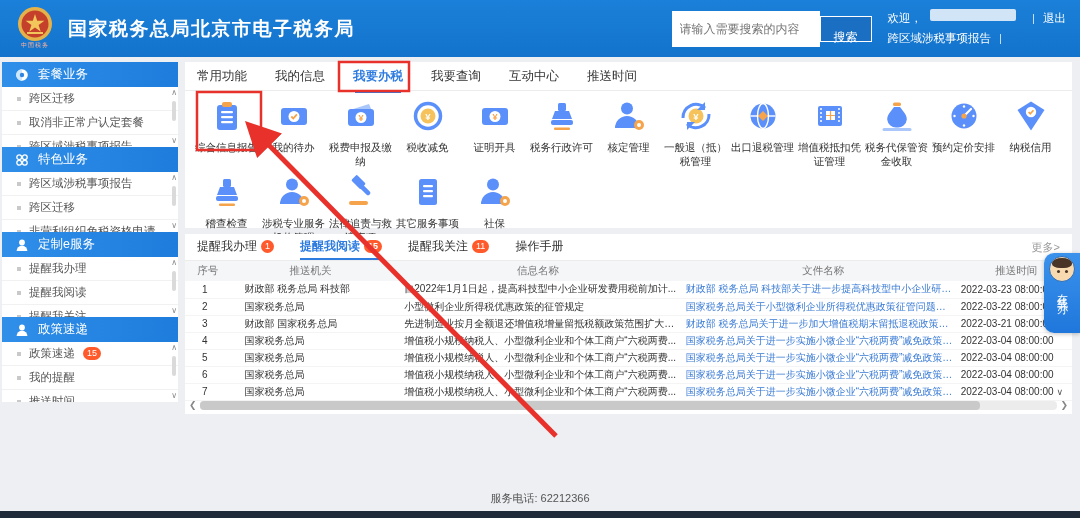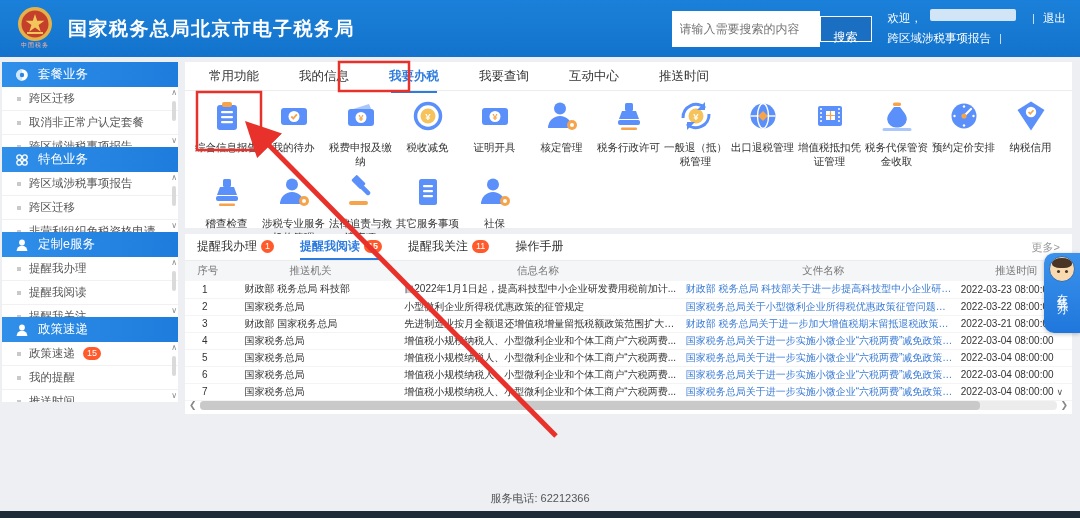--- a/index.html
+++ b/index.html
@@ -37,21 +37,21 @@
   .side-label{white-space:nowrap;overflow:hidden;text-overflow:ellipsis;}
   .sc-up,.sc-dn{position:absolute;right:1px;font-size:8px;color:#8a8a8a;line-height:8px;cursor:pointer;}
   .sc-up{top:2px;}
   .sc-dn{bottom:2px;}
   .sthumb{position:absolute;right:2px;top:14px;width:4px;height:20px;background:#dadada;border-radius:2px;cursor:pointer;}
   .badge{background:#ff5a2b;color:#fff;font-size:9px;border-radius:8px;padding:0 4px;height:13px;line-height:13px;flex:none;}
 
   
   .panel{background:#fff;}
   .panel-top{height:166px;margin-bottom:6px;}
-  .tabs{height:29px;border-bottom:1px solid #ececec;display:flex;align-items:center;padding:0 24px;gap:40px;font-size:12.5px;color:#333;}
+  .tabs{height:29px;border-bottom:1px solid #ececec;display:flex;align-items:center;padding:0 12px;gap:28px;font-size:12.5px;color:#333;}
   .tab{cursor:pointer;position:relative;white-space:nowrap;}
   .tab.active{color:#2e7ce0;font-weight:bold;}
   .tab.active::after{content:"";position:absolute;left:2px;right:2px;bottom:-8px;height:2px;background:#2e7ce0;}
   .services{display:grid;grid-template-columns:repeat(13,1fr);padding:7px 8px 0;row-gap:6px;}
   .svc{display:flex;flex-direction:column;align-items:center;cursor:pointer;}
   .svc svg{width:36px;height:36px;}
   .svc-label{font-size:10.5px;color:#333;text-align:center;line-height:1.3;margin-top:3px;}
 
   
   .panel-bottom{height:180px;position:relative;}
@@ -280,35 +280,35 @@
           <div class="svc">
             <span class="svc-icon"><svg viewBox="0 0 36 36">
                 <rect x="5" y="10" width="26" height="17" rx="3" fill="#5b8ff9"></rect>
                 <circle cx="18" cy="18.5" r="5.5" fill="#fff"></circle>
                 <text x="18" y="22" font-size="9" fill="#f6a44c" text-anchor="middle" font-weight="bold">¥</text>
               </svg></span>
             <span class="svc-label">证明开具</span>
           </div>
           <div class="svc">
             <span class="svc-icon"><svg viewBox="0 0 36 36">
+                <rect x="14" y="5" width="8" height="8" rx="1.5" fill="#5b8ff9"></rect>
+                <path d="M11 13h14l3 8H8z" fill="#5b8ff9"></path>
+                <rect x="7" y="22" width="22" height="5" rx="2" fill="#5b8ff9"></rect>
+                <rect x="10" y="29.5" width="16" height="2.5" rx="1" fill="#f6a44c"></rect>
+              </svg></span>
+            <span class="svc-label">税务行政许可</span>
+          </div>
+          <div class="svc">
+            <span class="svc-icon"><svg viewBox="0 0 36 36">
                 <circle cx="16" cy="10.5" r="6" fill="#5b8ff9"></circle>
                 <path d="M4 30a12 12 0 0 1 24 0z" fill="#5b8ff9"></path>
                 <circle cx="28" cy="27" r="5" fill="#f6a44c"></circle>
                 <circle cx="28" cy="27" r="2" fill="#fff"></circle>
               </svg></span>
             <span class="svc-label">核定管理</span>
-          </div>
-          <div class="svc">
-            <span class="svc-icon"><svg viewBox="0 0 36 36">
-                <rect x="14" y="5" width="8" height="8" rx="1.5" fill="#5b8ff9"></rect>
-                <path d="M11 13h14l3 8H8z" fill="#5b8ff9"></path>
-                <rect x="7" y="22" width="22" height="5" rx="2" fill="#5b8ff9"></rect>
-                <rect x="10" y="29.5" width="16" height="2.5" rx="1" fill="#f6a44c"></rect>
-              </svg></span>
-            <span class="svc-label">税务行政许可</span>
           </div>
           <div class="svc">
             <span class="svc-icon"><svg viewBox="0 0 36 36">
                 <circle cx="18" cy="18" r="7.5" fill="#f6c25c"></circle>
                 <text x="18" y="21.5" font-size="9.5" fill="#fff" text-anchor="middle" font-weight="bold">¥</text>
                 <path d="M5 20a13 13 0 0 1 22-10" stroke="#5b8ff9" stroke-width="3" fill="none"></path>
                 <path d="M27 4v8h-8z" fill="#5b8ff9"></path>
                 <path d="M31 16a13 13 0 0 1-22 10" stroke="#5b8ff9" stroke-width="3" fill="none"></path>
                 <path d="M9 32v-8h8z" fill="#5b8ff9"></path>
               </svg></span>

